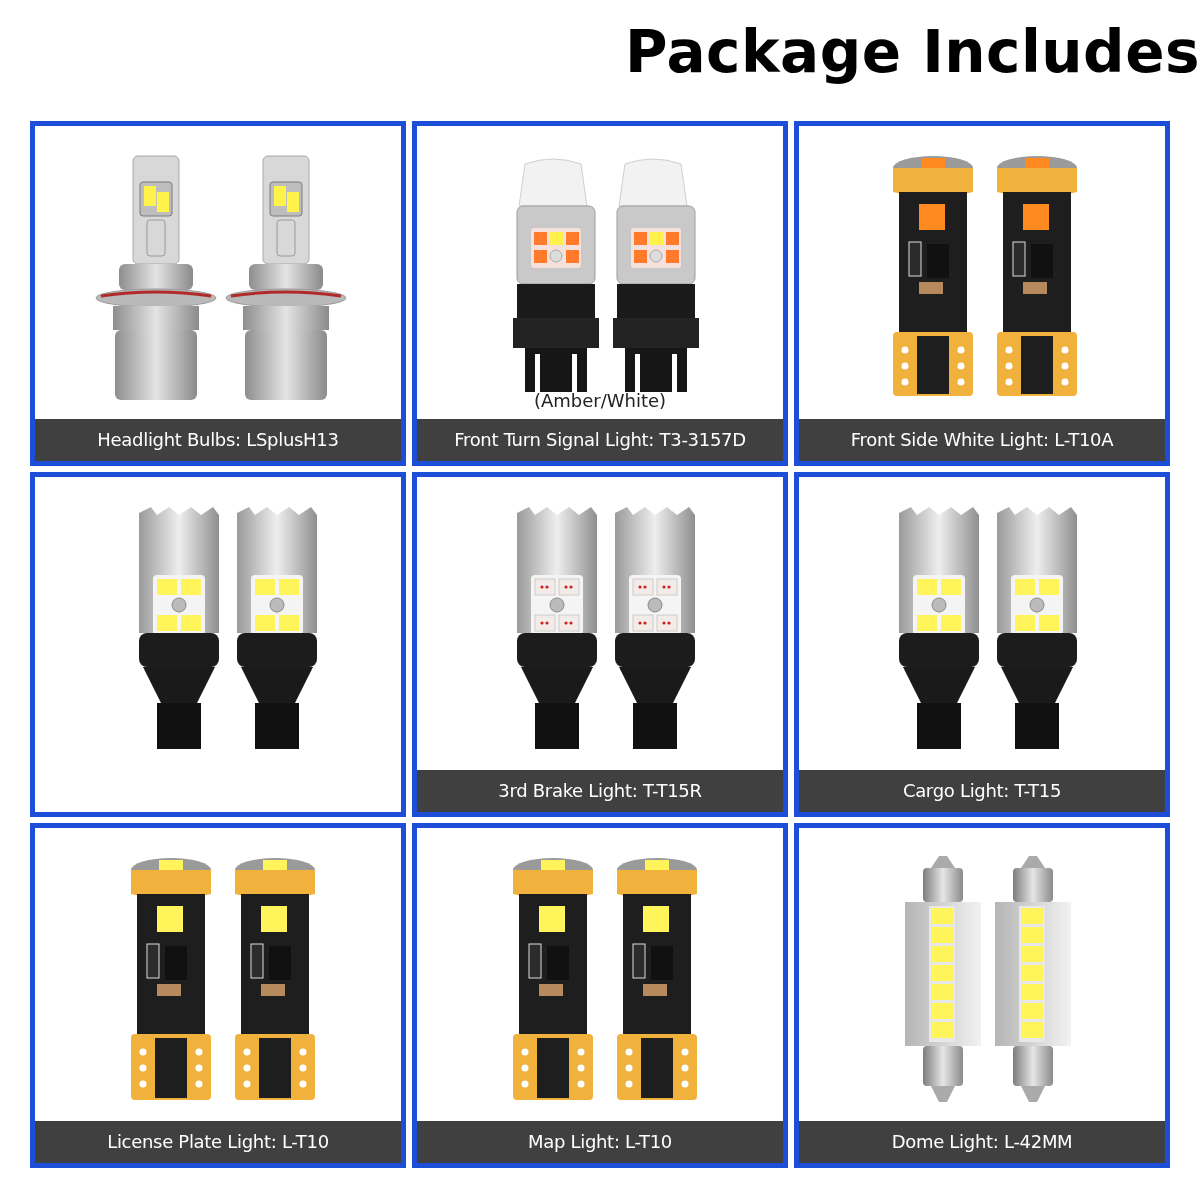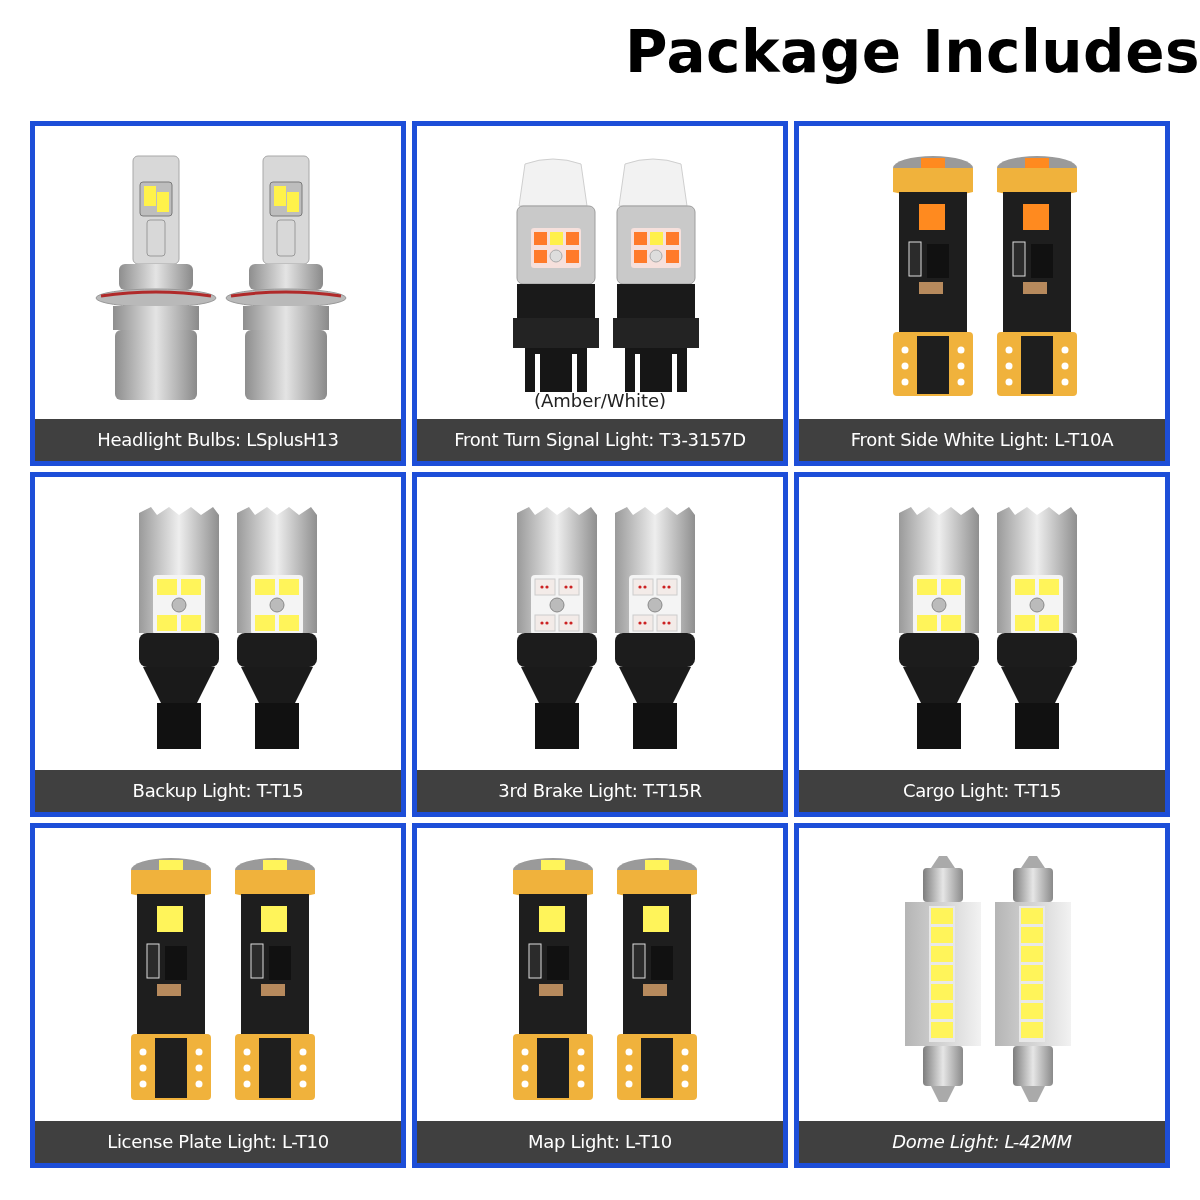--- a/index.html
+++ b/index.html
@@ -146,21 +146,20 @@
         <circle cx="44" cy="102" r="7" fill="#bbb" stroke="#888"></circle>
         <rect x="22" y="112" width="20" height="16" fill="#fff45a"></rect>
           <rect x="46" y="112" width="20" height="16" fill="#fff45a"></rect>
         <rect x="4" y="130" width="80" height="34" rx="8" fill="#1c1c1c"></rect>
         <path d="M8 164 L80 164 L62 200 L26 200 Z" fill="#1a1a1a"></path>
         <rect x="22" y="200" width="44" height="46" fill="#111"></rect>
       </g>
       <use href="#t15w" x="98"></use>
     </svg>
   </div>
-  <div class="label">Backup Light: T-T15</div>
 </div>
 
 <div class="cell" style="left:412px;top:472px;">
   <div class="stage">
     <svg class="bulb" style="left:96px;top:26px;" width="186" height="250" viewBox="0 0 186 250">
       <defs>
         <linearGradient id="t15m2" x1="0" x2="1">
           <stop offset="0" stop-color="#9a9a9a"></stop>
             <stop offset="0.5" stop-color="#eeeeee"></stop>
             <stop offset="1" stop-color="#8f8f8f"></stop>
@@ -232,21 +231,21 @@
 <div class="cell" style="left:412px;top:823px;">
   <div class="stage">
     <svg class="bulb" style="left:92px;top:26px;" width="196" height="250" viewBox="0 0 196 250">
       <use href="#t10w" x="0"></use>
       <use href="#t10w" x="104"></use>
     </svg>
   </div>
   <div class="label">Map Light: L-T10</div>
 </div>
 
-<div class="cell" style="left:794px;top:823px;font-style:italic;">
+<div class="cell" style="left:794px;top:823px;">
   <div class="stage">
     <svg class="bulb" style="left:106px;top:24px;" width="170" height="256" viewBox="0 0 170 256">
       <defs>
         <linearGradient id="fm" x1="0" x2="1">
           <stop offset="0" stop-color="#7d7d7d"></stop>
             <stop offset="0.5" stop-color="#e6e6e6"></stop>
             <stop offset="1" stop-color="#8a8a8a"></stop>
         </linearGradient>
         <linearGradient id="fh" x1="0" x2="1">
           <stop offset="0" stop-color="#b5b5b5"></stop>

